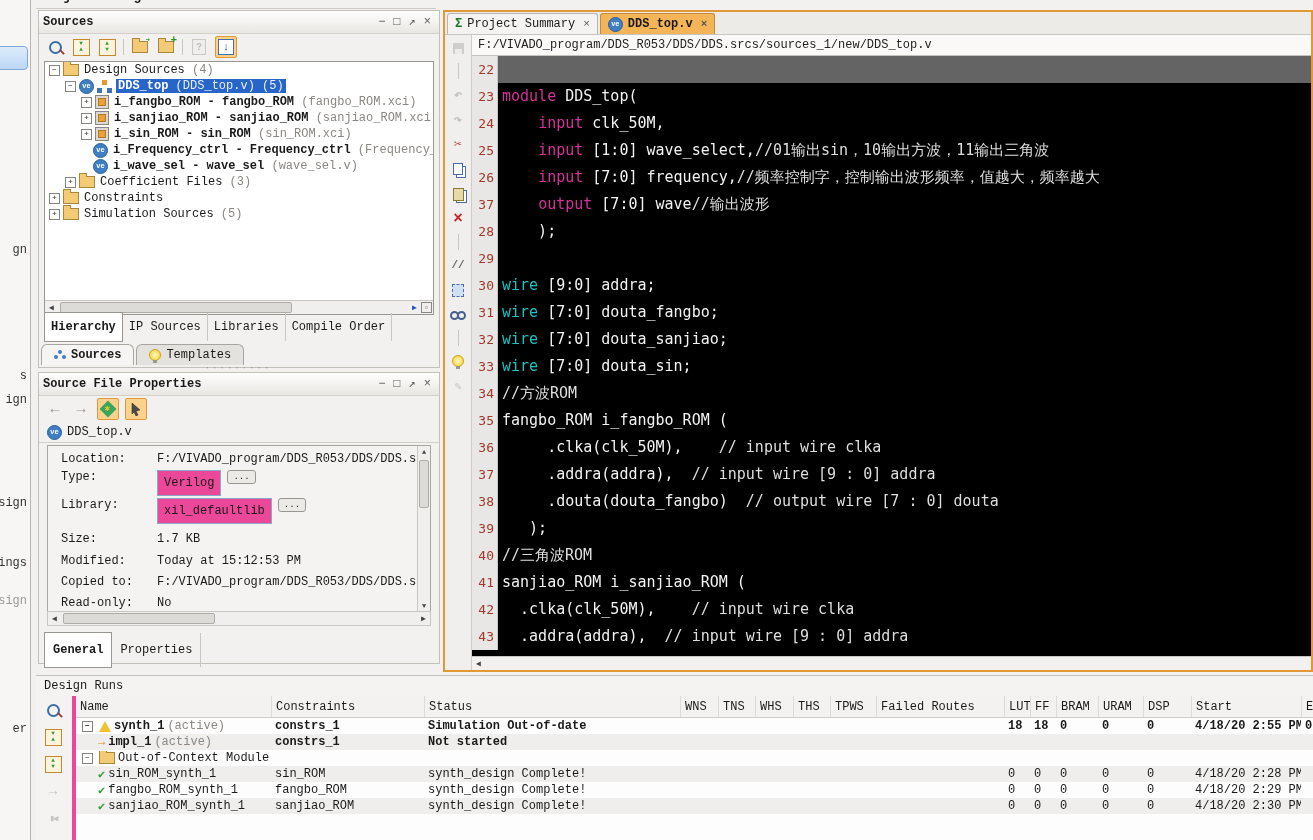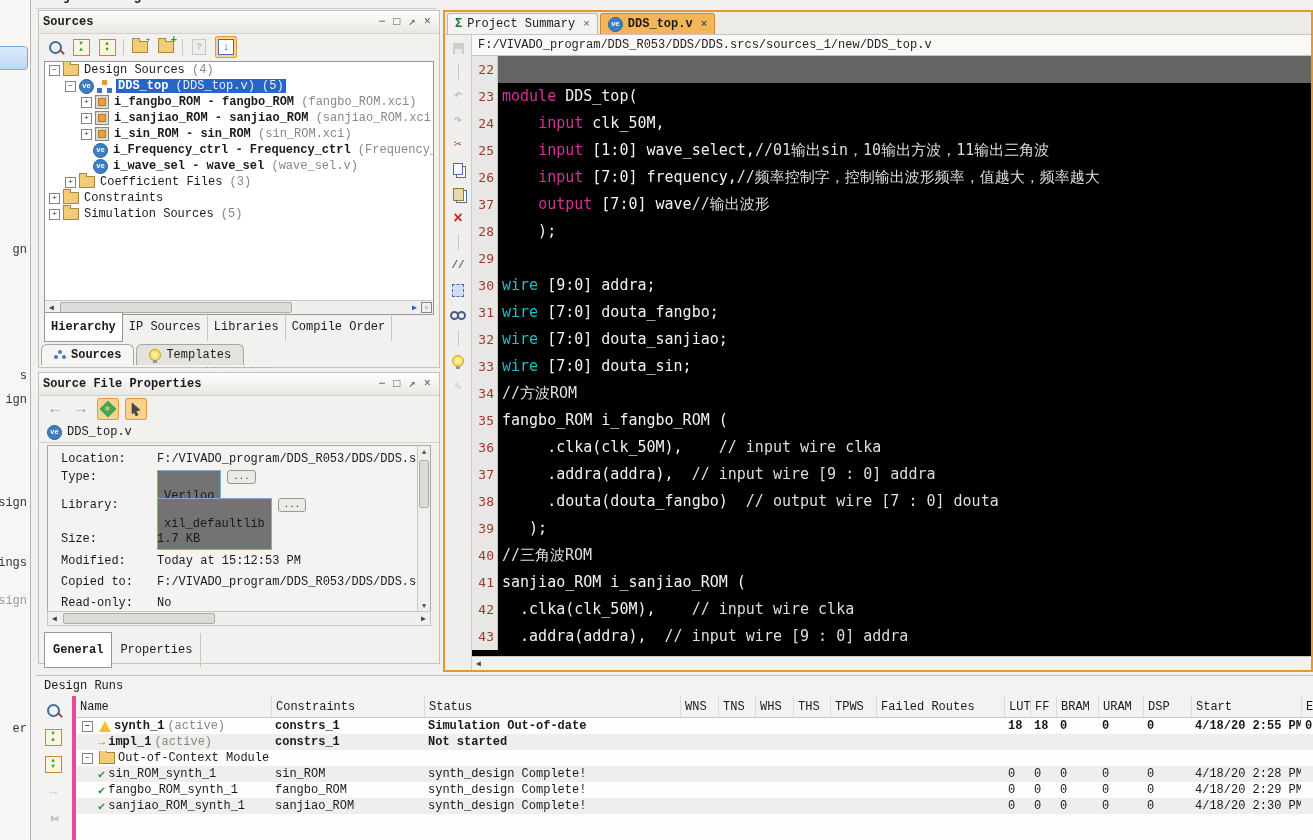--- a/index.html
+++ b/index.html
@@ -96,21 +96,21 @@
   .btabs .bt.on{background:#f6f5f3;font-weight:bold;}
   .srcico{width:4px;height:4px;border-radius:50%;background:#3f7ec2;display:inline-block;
           box-shadow:-4px 5px 0 #3f7ec2,4px 5px 0 #3f7ec2;margin:0 4px 6px 4px;}
   .splitter{position:absolute;left:38px;top:364px;width:400px;height:8px;display:flex;align-items:center;justify-content:center;color:#9a9792;font-size:9px;letter-spacing:2px;}
   
   .fileline{height:20px;display:flex;align-items:center;gap:5px;padding:0 8px;border-bottom:1px solid #d4d1cb;}
   .propbox{position:absolute;left:8px;right:8px;top:72px;height:166px;border:1px solid #aaa7a2;background:#f4f3f1;overflow:hidden;}
   .prow{position:absolute;left:13px;display:flex;align-items:flex-start;font-size:12px;white-space:nowrap;}
   .prow .plab{width:96px;flex:none;}
   .prow .pval{}
-  .prow .pval.boxed{border:1px solid #8aa8c8;background:#737373;padding:18px 6px;margin-right:6px;}
+  .prow .pval.boxed{border:1px solid #8aa8c8;background:#ec4899;padding:5px 6px;margin-right:6px;}
   .prow .dots{border:1px solid #9a9792;background:#eceae6;border-radius:3px;font-size:9px;padding:0 5px;line-height:12px;}
   .vscroll{position:absolute;right:0;top:0;bottom:0;width:12px;background:#f0efed;border-left:1px solid #c9c6c1;}
   .vscroll .arr{height:12px;text-align:center;font-size:7px;color:#444;line-height:12px;}
   .vscroll .thumb{position:absolute;left:1px;right:1px;top:14px;height:46px;background:#dcdbd8;border:1px solid #b0ada8;border-radius:2px;}
   .propbottomscroll{position:absolute;left:8px;right:8px;top:238px;height:13px;background:#f0efed;border:1px solid #c9c6c1;display:flex;align-items:center;}
   .ptabs{position:absolute;left:5px;bottom:3px;height:20px;display:flex;align-items:center;font-size:12px;}
   .ptabs .vt{padding:10px 8px;border-right:1px solid #c9c6c1;}
   .ptabs .vt.on{border:1px solid #9a9792;background:#fff;font-weight:bold;}
   
   .editor{position:absolute;left:443px;top:10px;width:870px;height:662px;border:2px solid #e29935;background:#000;

